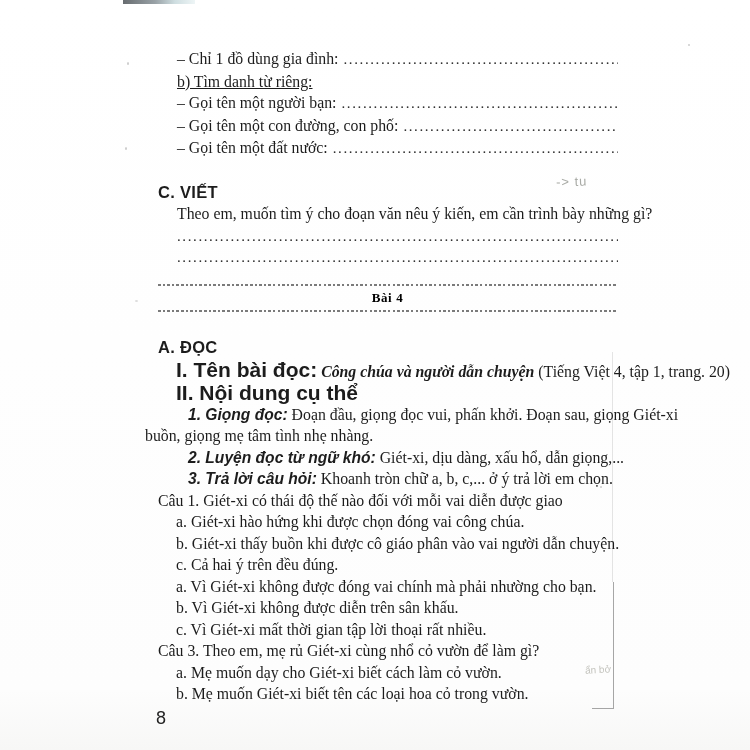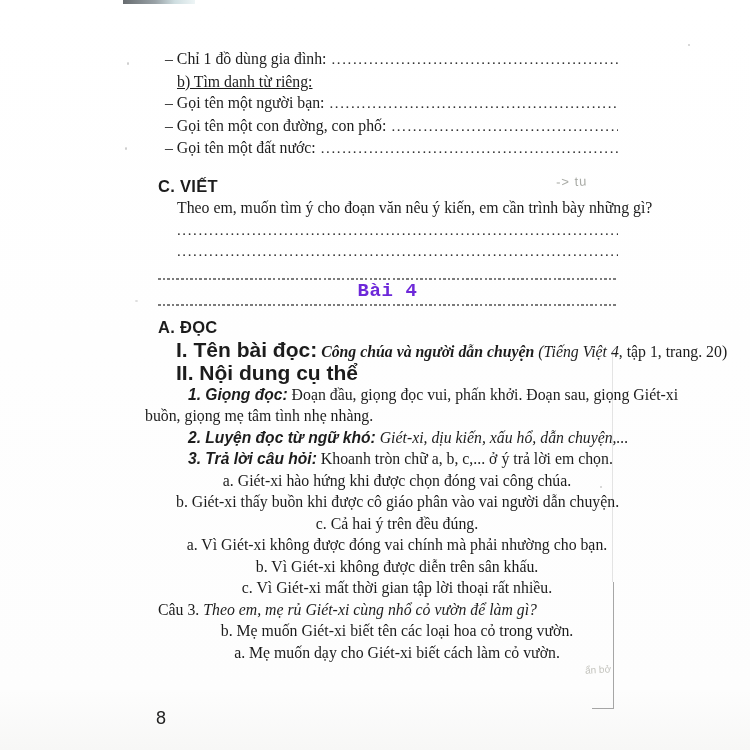--- a/index.html
+++ b/index.html
@@ -12,54 +12,54 @@
   .scan-top-strip{
     position:absolute;left:123px;top:0;width:72px;height:4px;
     background:linear-gradient(90deg,#575c60 0%,#8e989d 45%,#c9dadd 72%,#ecf4f5 100%);
     opacity:.9;
   }
   .page{
     position:absolute;left:145px;top:48px;width:473px;
     font-size:15.8px;line-height:21.5px;
   }
   .row{white-space:nowrap;}
-  .fill-row{display:flex;align-items:baseline;margin-left:20px;}
+  .fill-row{display:flex;align-items:baseline;margin-left:32px;}
   .fill-row .label{white-space:nowrap;}
   .dots{flex:1;overflow:hidden;white-space:nowrap;padding-left:5px;}
   .dots::after,.dotline::after{
     content:"....................................................................................................................................................";
     letter-spacing:1.6px;font-size:15px;color:#2e2e2e;
   }
   .dotline{margin-left:32px;overflow:hidden;white-space:nowrap;height:21.5px;}
   .indent1{margin-left:32px;text-decoration:underline;}
   .head{
     font-family:"Liberation Sans", sans-serif;font-weight:bold;
     font-size:16.5px;letter-spacing:.3px;margin-left:13px;white-space:nowrap;
   }
-  .head-c{margin-top:16px;}
+  .head-c{margin-top:22px;}
   .prompt{padding-left:32px;white-space:nowrap;}
   .divider{margin-top:16px;margin-left:13px;width:459px;}
   .dashline{
     height:2px;
     background:repeating-linear-gradient(90deg,rgba(90,90,90,.8) 0 2.5px,transparent 2.5px 4.6px);
   }
   .lesson-title{
-    text-align:center;font-family:Liberation Mono, monospace;font-weight:bold;
-    font-size:19px;letter-spacing:.6px;color:#6d28d9;padding:1px 0 2px 0;
+    text-align:center;font-family:Liberation Serif, serif;font-weight:bold;
+    font-size:13px;letter-spacing:.6px;color:#000000;padding:1px 0 2px 0;
   }
-  .head-a{margin-top:11px;}
+  .head-a{margin-top:25px;}
   .sans-b{font-family:"Liberation Sans", sans-serif;font-weight:bold;font-size:21px;}
   .sans-bi{font-family:"Liberation Sans", sans-serif;font-weight:bold;font-style:italic;font-size:15.6px;}
-  .it{font-style:italic;}
+  .it{}
   .bi-serif{font-style:italic;font-weight:bold;}
   .roman-item{text-indent:31px;white-space:nowrap;}
   .num-item{text-indent:43px;white-space:nowrap;}
   .num-wrap{text-indent:0;}
   .cau{text-indent:13px;white-space:nowrap;}
-  .opt{text-indent:31px;white-space:nowrap;text-align:center;}
+  .opt{text-indent:31px;white-space:nowrap;}
   .page-number{
     position:absolute;left:156px;top:708px;
     font-family:"Liberation Sans", sans-serif;font-size:18px;color:#222;
   }
   .curl-bracket{
     position:absolute;left:592px;top:582px;width:21px;height:126px;
     border-right:1.5px solid rgba(95,95,95,.55);
     border-bottom:1.5px solid rgba(95,95,95,.55);
   }
   .curl-line-upper{
@@ -132,42 +132,46 @@
   <div class="roman-item sans-b">II. Nội dung cụ thể</div>
 
   <div class="num-wrap">
     <div class="num-item"><span class="sans-bi">1. Giọng đọc:</span>
       <span>Đoạn đầu, giọng đọc vui, phấn khởi. Đoạn sau, giọng Giét-xi</span></div>
     <div>buồn, giọng mẹ tâm tình nhẹ nhàng.</div>
   </div>
 
   <div class="num-item">
     <span class="sans-bi">2. Luyện đọc từ ngữ khó:</span>
-    <span class="it">Giét-xi, dịu kiến, xấu hổ, dẫn chuyện,...</span>
+    <span class="it">Giét-xi, dịu dàng, xấu hổ, dẫn giọng,...</span>
   </div>
 
   <div class="num-item">
     <span class="sans-bi">3. Trả lời câu hỏi:</span>
     <span>Khoanh tròn chữ a, b, c,... ở ý trả lời em chọn.</span>
   </div>
 
+  <div class="cau">
+    <span>Câu 1.</span>
+    <span class="it">Giét-xi có thái độ thế nào đối với mỗi vai diễn được giao</span>
+  </div>
   <div class="opt">a. Giét-xi hào hứng khi được chọn đóng vai công chúa.</div>
   <div class="opt">b. Giét-xi thấy buồn khi được cô giáo phân vào vai người dẫn chuyện.</div>
   <div class="opt">c. Cả hai ý trên đều đúng.</div>
 
   <div class="opt">a. Vì Giét-xi không được đóng vai chính mà phải nhường cho bạn.</div>
   <div class="opt">b. Vì Giét-xi không được diễn trên sân khấu.</div>
   <div class="opt">c. Vì Giét-xi mất thời gian tập lời thoại rất nhiều.</div>
 
   <div class="cau">
     <span>Câu 3.</span>
     <span class="it">Theo em, mẹ rủ Giét-xi cùng nhổ cỏ vườn để làm gì?</span>
   </div>
+  <div class="opt">a. Mẹ muốn dạy cho Giét-xi biết cách làm cỏ vườn.</div>
   <div class="opt">b. Mẹ muốn Giét-xi biết tên các loại hoa cỏ trong vườn.</div>
-  <div class="opt">a. Mẹ muốn dạy cho Giét-xi biết cách làm cỏ vườn.</div>
 
 </div>
 
 <div class="page-number">8</div>
 
 <div class="curl-line-upper"></div>
 <div class="curl-bracket"></div>
 <div class="ghost-tu">-&gt; tu</div>
 <div class="ghost-anbo">ẩn bở</div>
 

